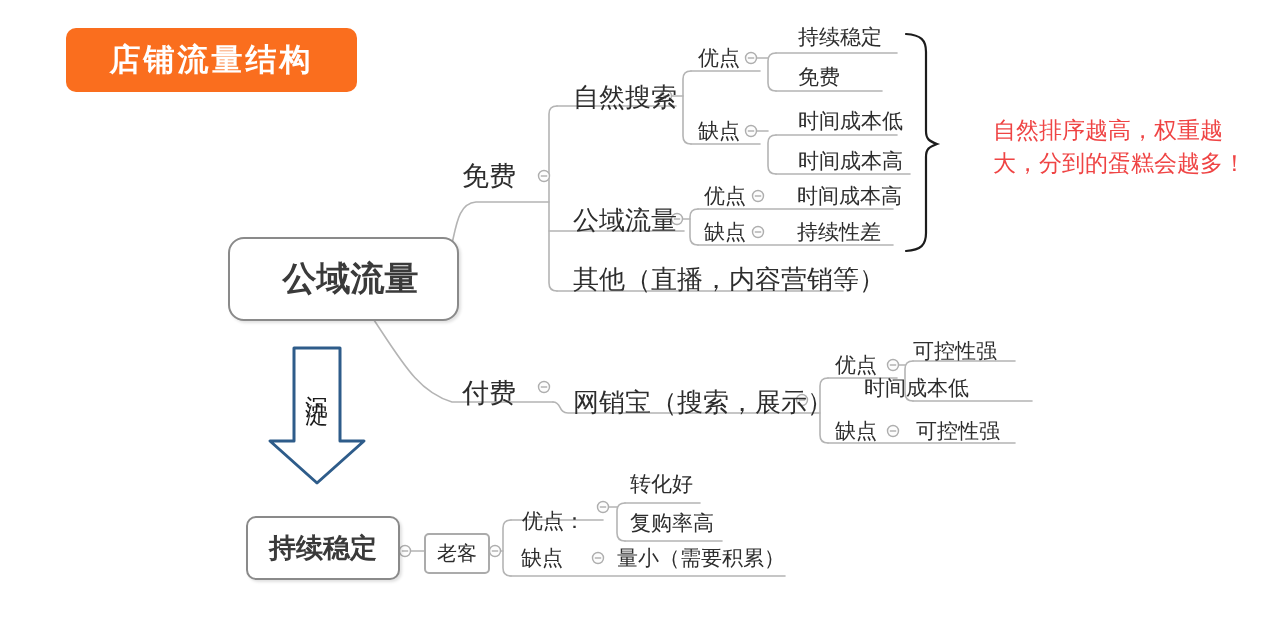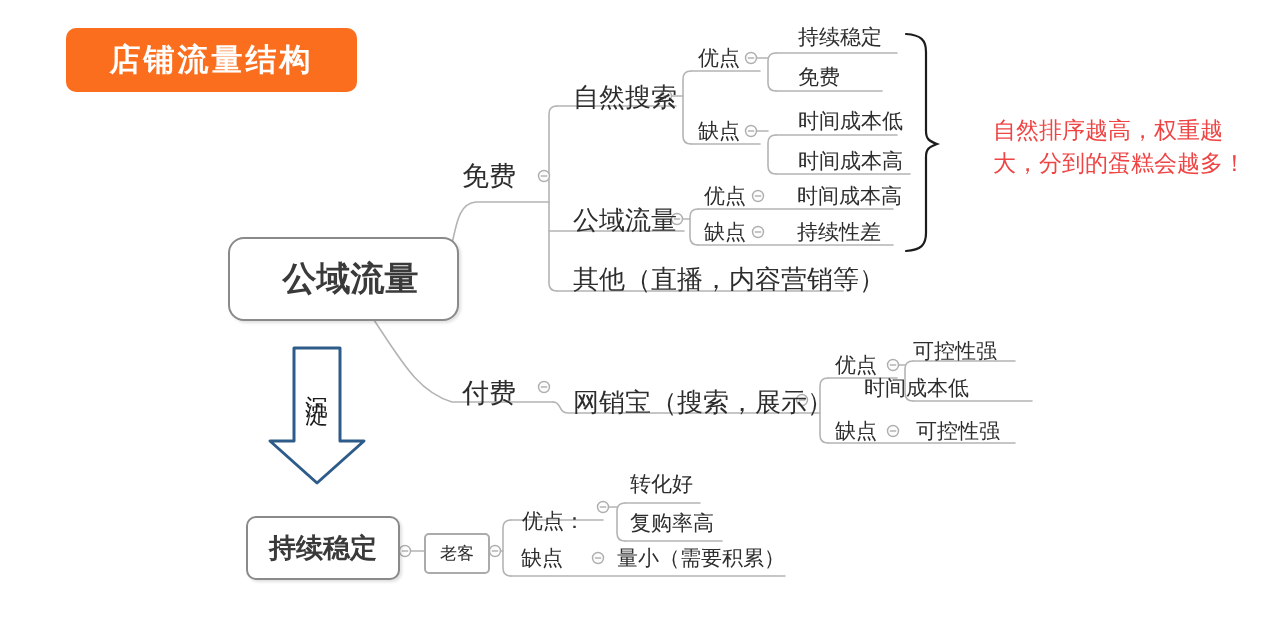--- a/index.html
+++ b/index.html
@@ -14,21 +14,21 @@
   .badge{position:absolute;left:66px;top:28px;width:291px;height:64px;background:#fa6e1e;
          border-radius:10px;display:flex;align-items:center;justify-content:center;
          color:#ffffff;font-size:31px;font-weight:bold;letter-spacing:3px;}
   .box{position:absolute;background:#ffffff;border:2.5px solid #8a8a8a;display:flex;
        align-items:center;justify-content:center;color:#3a3a3a;font-weight:bold;
        box-shadow:2px 2px 3px rgba(0,0,0,0.12);}
   .root1{left:228px;top:237px;width:213px;height:80px;border-radius:16px;font-size:34px;padding-left:14px;}
   .root2{left:246px;top:516px;width:150px;height:60px;border-radius:10px;font-size:27px;}
   .smallbox{position:absolute;left:424px;top:533px;width:62px;height:37px;background:#fff;
             border:2px solid #ababab;border-radius:5px;display:flex;align-items:center;
-            justify-content:center;font-size:17px;color:#2d2d2d;}
+            justify-content:center;font-size:20px;color:#2d2d2d;}
   .ann{position:absolute;left:993px;top:114px;font-size:23px;font-weight:500;line-height:33px;color:#ef4444;}
   .vtext{position:absolute;left:303px;top:378px;font-size:23px;color:#1a1a1a;
          writing-mode:vertical-rl;text-orientation:upright;letter-spacing:6px;line-height:28px;}
 </style>
 </head>
 <body>
 
 <div id="canvas">
 
   <svg class="layer" width="1269" height="625" viewBox="0 0 1269 625">

